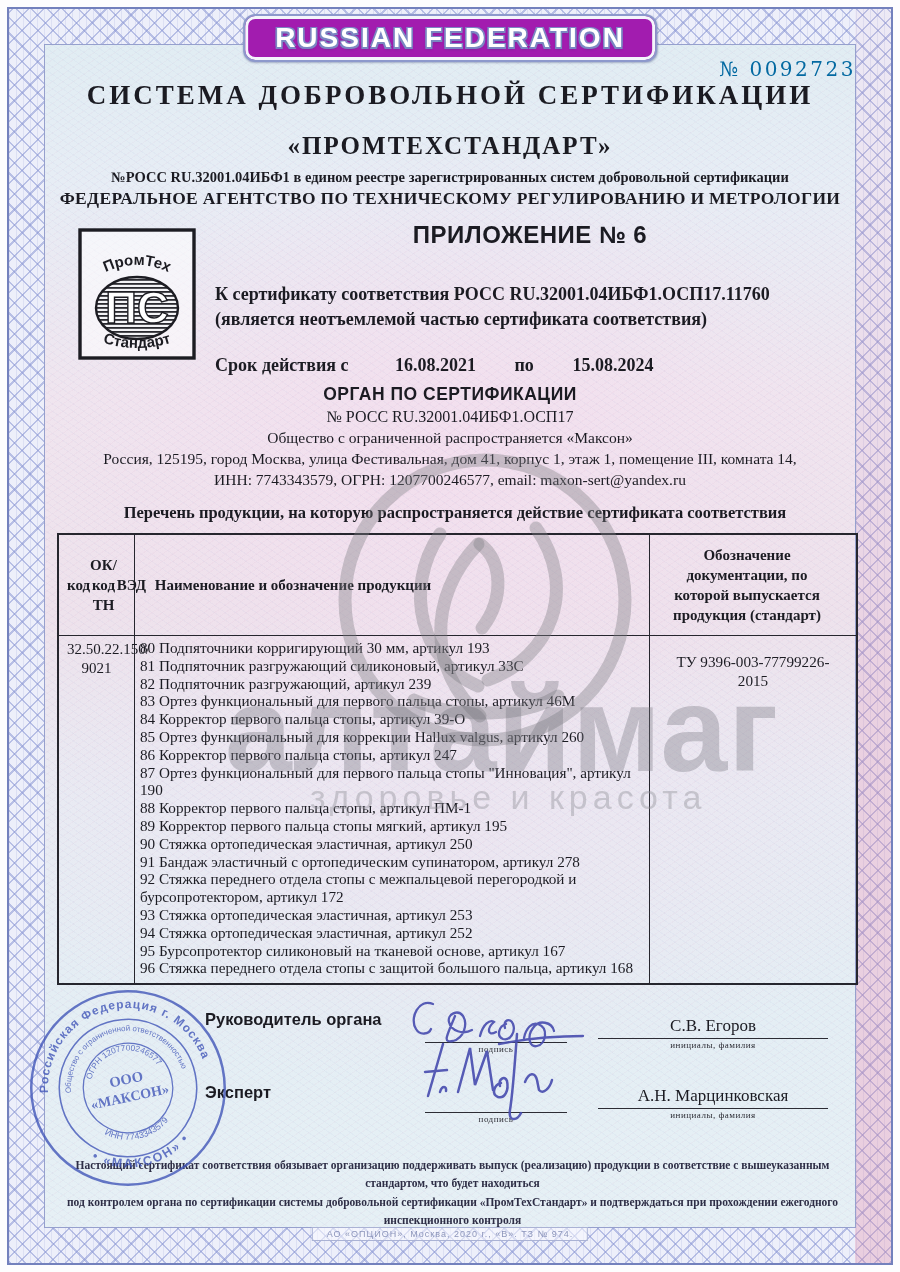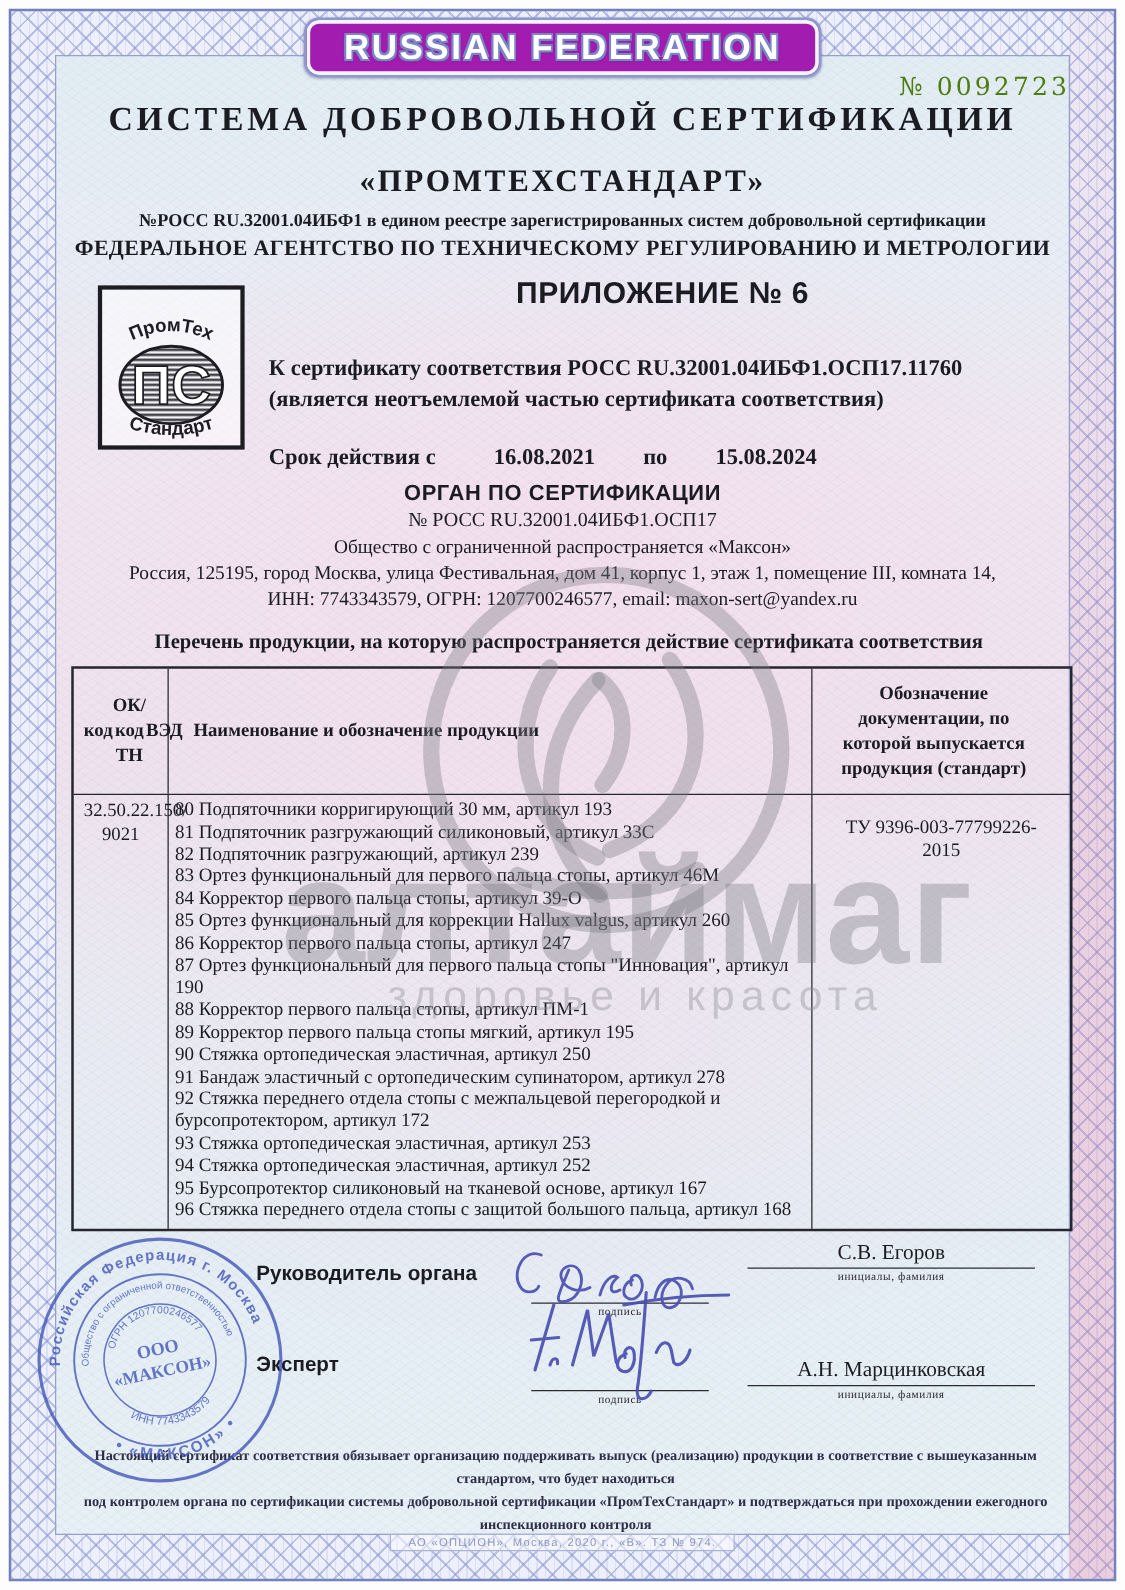--- a/index.html
+++ b/index.html
@@ -39,21 +39,21 @@
     position:absolute;top:14px;left:50%;transform:translateX(-50%);
     background:#a21caf;border:2px solid #8d99cc;border-radius:12px;
     box-shadow:inset 0 0 0 3px #f4f5fc, 0 1px 2px rgba(70,80,130,.4);
     padding:6px 30px;z-index:5;
     font-family:"Liberation Sans",sans-serif;font-weight:bold;font-size:28px;
     letter-spacing:2px;color:#ffffff;white-space:nowrap;
     text-shadow:-1.5px -1.5px 0 #7b87c2,1.5px -1.5px 0 #7b87c2,-1.5px 1.5px 0 #7b87c2,1.5px 1.5px 0 #7b87c2,0 2px 3px rgba(50,60,110,.55);
   }
   .cert-number{
     position:absolute;top:57px;right:44px;z-index:4;
-    font-family:"DejaVu Serif",serif;font-size:20px;letter-spacing:2.5px;color:#4d7c0f;
+    font-family:"DejaVu Serif",serif;font-size:20px;letter-spacing:2.5px;color:#0369a1;
   }
   .title-block{position:absolute;top:80px;left:55px;right:55px;text-align:center;z-index:3;}
   .title-l1{font-weight:bold;font-size:27px;letter-spacing:3px;}
   .title-l2{font-weight:bold;font-size:25px;letter-spacing:2px;margin-top:21px;}
   .title-l3{font-weight:bold;font-size:14.5px;margin-top:9px;}
   .title-l4{font-weight:bold;font-size:17.5px;margin-top:2px;letter-spacing:.3px;}
   
   .appendix-heading{
     position:absolute;top:221px;left:0;right:0;padding-left:160px;text-align:center;z-index:3;
     font-family:"Liberation Sans",sans-serif;font-weight:bold;font-size:24px;letter-spacing:.5px;
@@ -91,21 +91,21 @@
   .role1{position:absolute;left:205px;top:1010px;z-index:4;
     font-family:"Liberation Sans",sans-serif;font-weight:bold;font-size:16.5px;}
   .role2{position:absolute;left:205px;top:1083px;z-index:4;
     font-family:"Liberation Sans",sans-serif;font-weight:bold;font-size:16.5px;}
   .sig-field{position:absolute;z-index:4;text-align:center;}
   .sig-field .rule{border-top:1.5px solid #2c2c34;}
   .sig-field .caption{font-size:9px;letter-spacing:.5px;color:#2c2c34;margin-top:1px;}
   .sig-field .value{font-size:17px;margin-bottom:2px;white-space:nowrap;}
   .sigline1{left:425px;top:1042px;width:142px;}
   .sigline2{left:425px;top:1112px;width:142px;}
-  .namef1{left:598px;top:992px;width:230px;}
+  .namef1{left:598px;top:1016px;width:230px;}
   .namef2{left:598px;top:1086px;width:230px;}
   .sig-svg{position:absolute;z-index:5;pointer-events:none;}
   .sig1{left:403px;top:986px;}
   .sig2{left:412px;top:1030px;}
   
   .stamp{position:absolute;left:24px;top:984px;width:208px;height:208px;z-index:4;
     transform:rotate(-12deg);opacity:.9;}
   
   .wm{position:absolute;pointer-events:none;z-index:6;}
   .wm-flower{left:330px;top:448px;}

